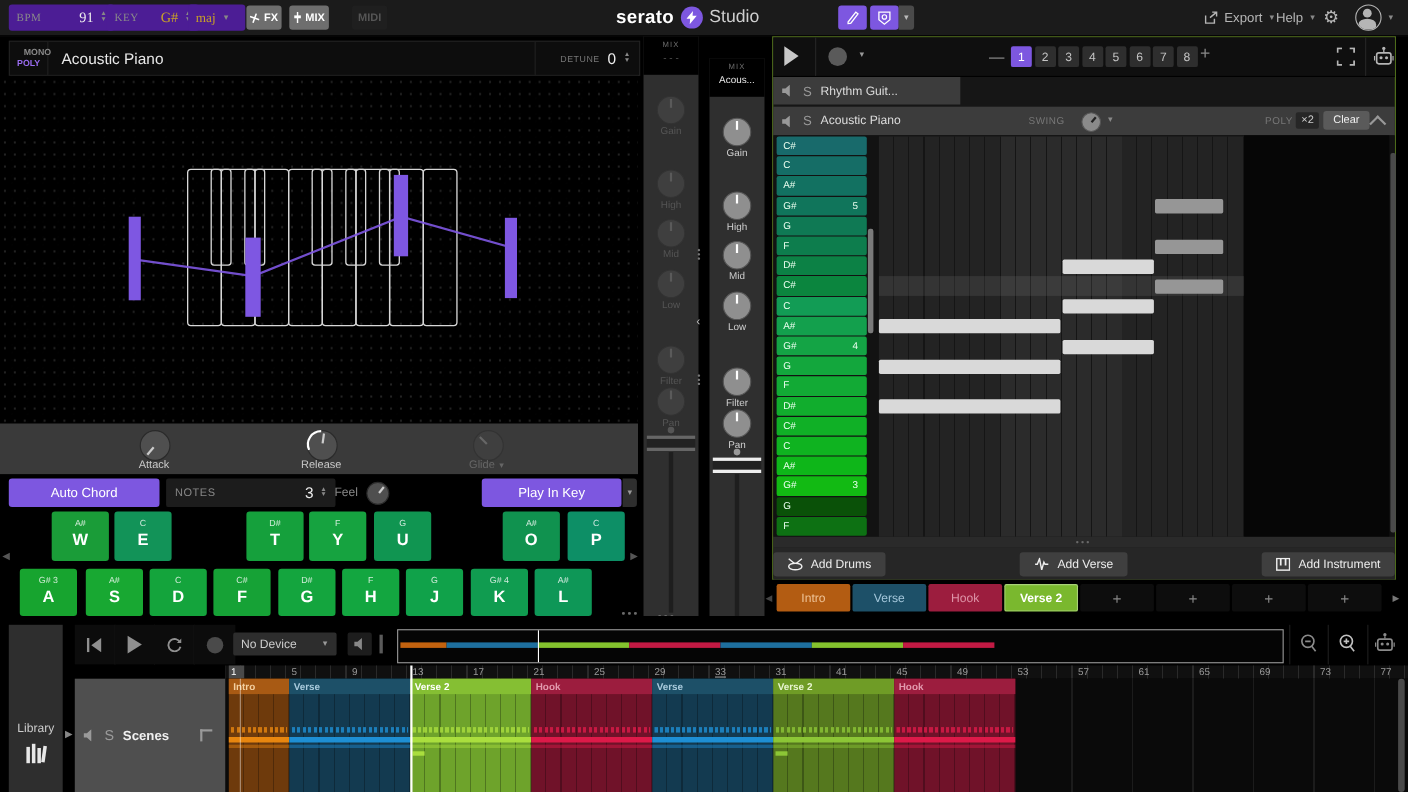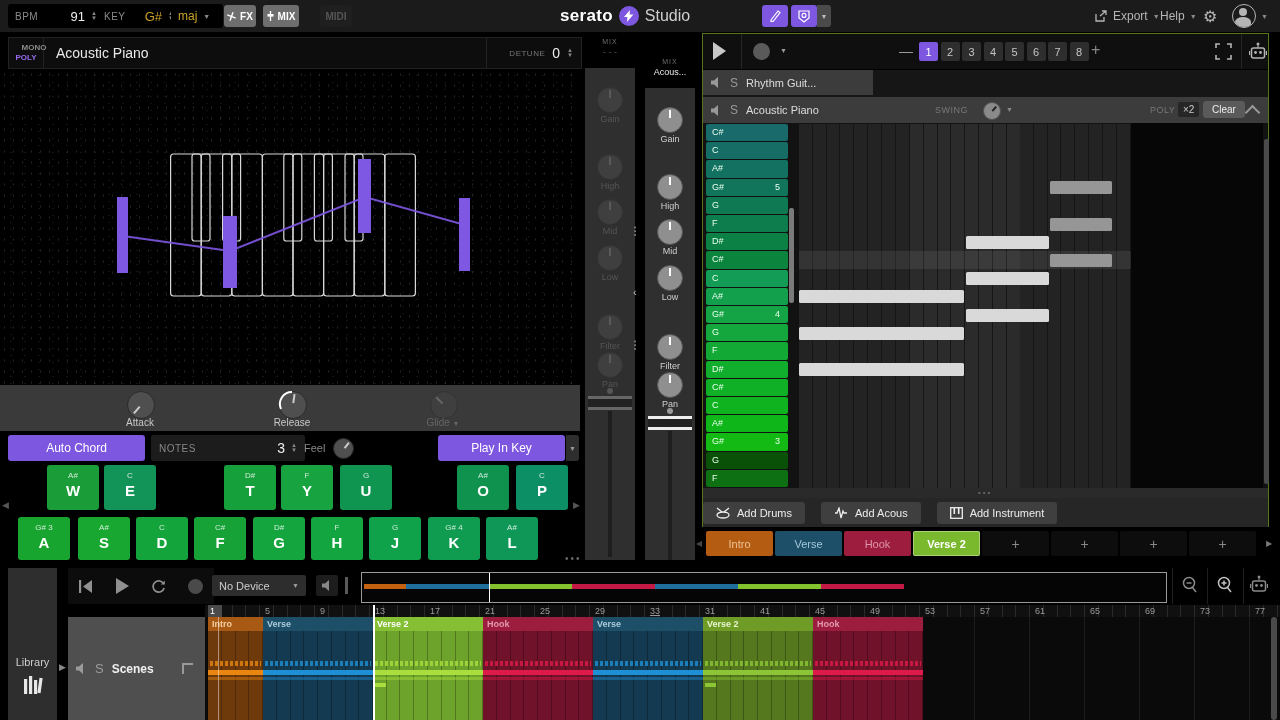--- a/index.html
+++ b/index.html
@@ -1,19 +1,19 @@
 <!DOCTYPE html>
 <html><head>
 <meta charset="utf-8">
 <style>
   html,body{margin:0;padding:0;background:#000;width:1280px;height:720px;overflow:hidden;
     font-family:"Liberation Sans",sans-serif;-webkit-font-smoothing:antialiased;color:#ddd;}
   
   #topbar{position:absolute;left:0;top:0;width:1280px;height:32px;background:#1b1b1b;border-bottom:1px solid #000;}
-  .tb-box{position:absolute;top:4px;height:24px;background:#000000;border-radius:3px;display:flex;align-items:center;padding:0 7px;gap:6px;}
+  .tb-box{position:absolute;top:4px;height:24px;background:#4c1d95;border-radius:3px;display:flex;align-items:center;padding:0 7px;gap:6px;font-family:Liberation Serif, serif;}
   .tb-lbl{font-size:10px;color:#8a8a8a;letter-spacing:.5px;}
   .tb-val{font-size:13px;color:#eee;}
   .gold{color:#c9a227;}
   .stepper{display:flex;flex-direction:column;line-height:5px;font-size:6px;color:#888;cursor:pointer;}
   .gbtn{position:absolute;top:5px;height:22px;background:#6e6e6e;border-radius:3px;color:#fff;font-size:10px;font-weight:bold;
     display:flex;align-items:center;justify-content:center;gap:4px;}
   .gbtn svg{display:block}
   #midi-btn{background:#1f1f1f;color:#555;}
   #logo{position:absolute;top:0;left:560px;height:32px;display:flex;align-items:center;gap:6px;}
   #logo .serato{font-size:17px;font-weight:bold;color:#fff;letter-spacing:.3px;}
@@ -53,21 +53,21 @@
   .mklabel{position:absolute;left:0;width:50px;text-align:center;font-size:9px;}
   
   #seq{position:absolute;left:702px;top:33px;width:567px;height:494px;border:1px solid #55761c;background:#161616;box-sizing:border-box;}
   #seqhead{position:absolute;left:0;top:0;width:100%;height:35px;background:#0f0f0f;border-bottom:1px solid #000;}
   .barsq{position:absolute;top:8px;width:19px;height:19px;background:#2e2e2e;border-radius:2px;color:#c5c5c5;font-size:11px;display:flex;align-items:center;justify-content:center;}
   .barsq.active{background:#7d57e0;color:#fff;}
   .trackrow{position:absolute;left:0;display:flex;align-items:center;gap:8px;font-size:11px;color:#ddd;background:#3c3c3c;}
   #pianoroll-names .nrow{position:absolute;left:3px;width:82px;height:17.2px;border-radius:2px;color:#eafeef;font-size:9px;line-height:17px;padding:0;}
   .note{position:absolute;height:13px;border-radius:1.5px;}
   .gridcol{position:absolute;top:0;height:100%;}
-  #addrow{position:absolute;left:0;top:464px;width:100%;height:29px;background:#262626;display:flex;align-items:center;justify-content:flex-start;gap:16px;}
+  #addrow{position:absolute;left:0;top:464px;width:100%;height:29px;background:#262626;display:flex;align-items:center;justify-content:space-between;gap:16px;}
   .addbtn{height:22px;background:#3f3f3f;border-radius:3px;color:#ececec;font-size:11px;display:flex;align-items:center;gap:7px;padding:0 13px;}
   
   .stab{position:absolute;top:0;height:25px;border-radius:2px;font-size:11px;display:flex;align-items:center;justify-content:center;}
   
   #bottom{position:absolute;left:0;top:560px;width:1280px;height:160px;background:#000;}
   #library{position:absolute;left:8px;top:8px;width:49px;height:152px;background:#2e2e2e;text-align:center;}
   .tbtn{position:absolute;top:8px;height:36px;background:#0c0c0c;border-right:1px solid #1e1e1e;display:flex;align-items:center;justify-content:center;}
   #overview{position:absolute;left:361px;top:12px;width:804px;height:29px;border:1px solid #9a9a9a;background:#050505;}
   .ovseg{position:absolute;top:11px;height:5px;}
   #ruler{position:absolute;left:205px;top:45px;width:1075px;height:12px;background:#101010;font-size:9px;color:#999;}
@@ -444,21 +444,21 @@
           </svg>
         </span>
         <span>Add Drums</span>
       </div>
       <div class="addbtn">
         <span>
           <svg width="14" height="12" viewBox="0 0 14 12">
             <path d="M1 6h2l2-5 2 10 2-7 1 2h3" fill="none" stroke="#eee" stroke-width="1.3"></path>
           </svg>
         </span>
-        <span>Add Acous</span>
+        <span>Add Verse</span>
       </div>
       <div class="addbtn">
         <span>
           <svg width="13" height="12" viewBox="0 0 13 12">
             <rect x="0.7" y="0.7" width="11.6" height="10.6" fill="none" stroke="#eee" stroke-width="1.3"></rect>
             <path d="M4.3 1v6M8.7 1v6" stroke="#eee" stroke-width="1.6"></path>
           </svg>
         </span>
         <span>Add Instrument</span>
       </div>

